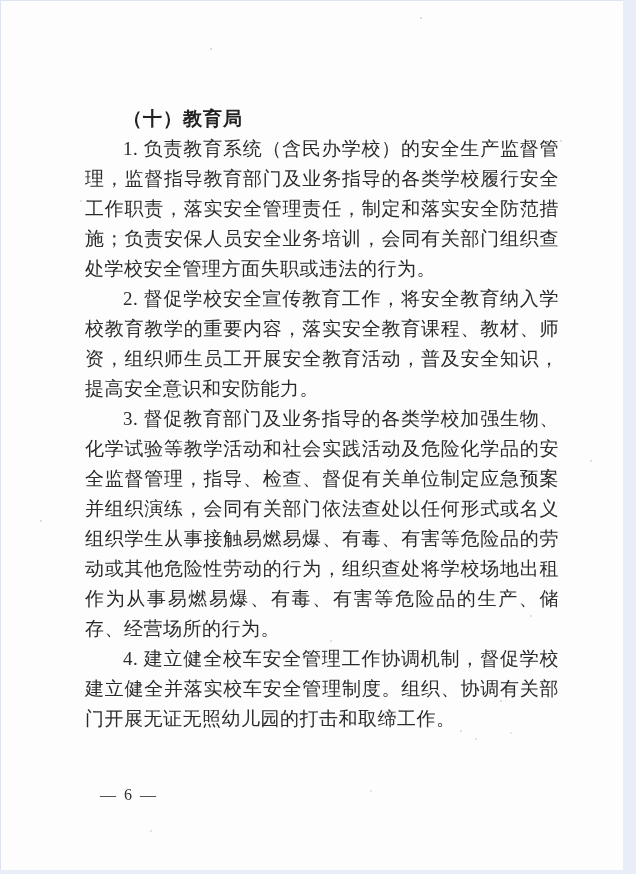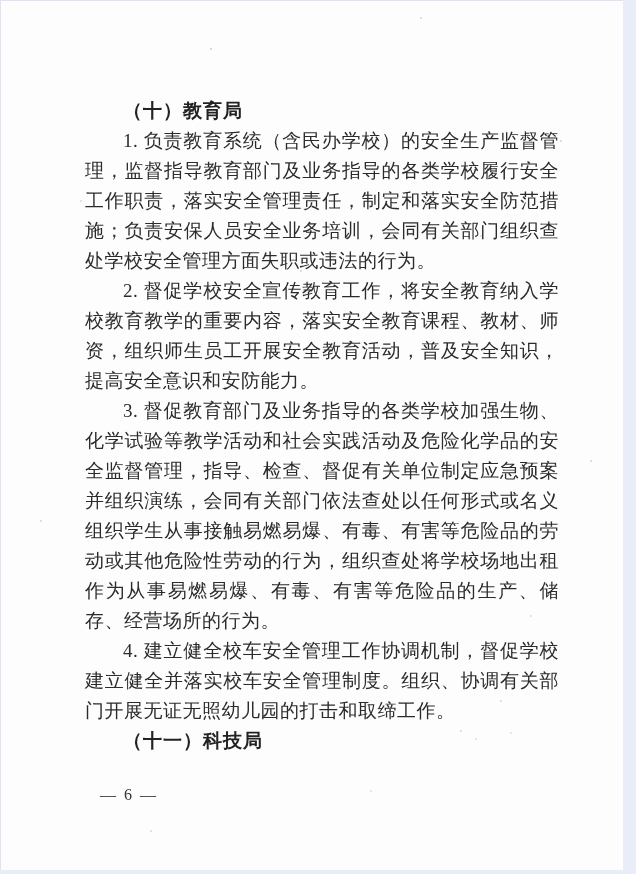--- a/index.html
+++ b/index.html
@@ -38,21 +38,21 @@
   .edge-left {
     position: absolute;
     left: 0; top: 0;
     width: 1px; height: 874px;
     background: #dde3f2;
   }
   
   .doc-body {
     position: absolute;
     left: 85px;
-    top: 96px;
+    top: 104px;
     width: 474px;
     font-size: 19px;
     line-height: 30px;
     letter-spacing: 0.5px;
   }
   .doc-body p {
     margin: 0;
     text-indent: 2em;
     text-align: justify;
     text-justify: inter-ideograph;
@@ -119,20 +119,19 @@
     <h2 class="sec-heading">（十）教育局</h2>
 
     <p>1. 负责教育系统（含民办学校）的安全生产监督管理，监督指导教育部门及业务指导的各类学校履行安全工作职责，落实安全管理责任，制定和落实安全防范措施；负责安保人员安全业务培训，会同有关部门组织查处学校安全管理方面失职或违法的行为。</p>
 
     <p>2. 督促学校安全宣传教育工作，将安全教育纳入学校教育教学的重要内容，落实安全教育课程、教材、师资，组织师生员工开展安全教育活动，普及安全知识，提高安全意识和安防能力。</p>
 
     <p>3. 督促教育部门及业务指导的各类学校加强生物、化学试验等教学活动和社会实践活动及危险化学品的安全监督管理，指导、检查、督促有关单位制定应急预案并组织演练，会同有关部门依法查处以任何形式或名义组织学生从事接触易燃易爆、有毒、有害等危险品的劳动或其他危险性劳动的行为，组织查处将学校场地出租作为从事易燃易爆、有毒、有害等危险品的生产、储存、经营场所的行为。</p>
 
     <p>4. 建立健全校车安全管理工作协调机制，督促学校建立健全并落实校车安全管理制度。组织、协调有关部门开展无证无照幼儿园的打击和取缔工作。</p>
 
-    <h2 class="sec-heading">（十一）科技局</h2>
 
 
   </div>
 
   <div class="page-number">— 6 —</div>
 
 </div>
 
 </body></html>

